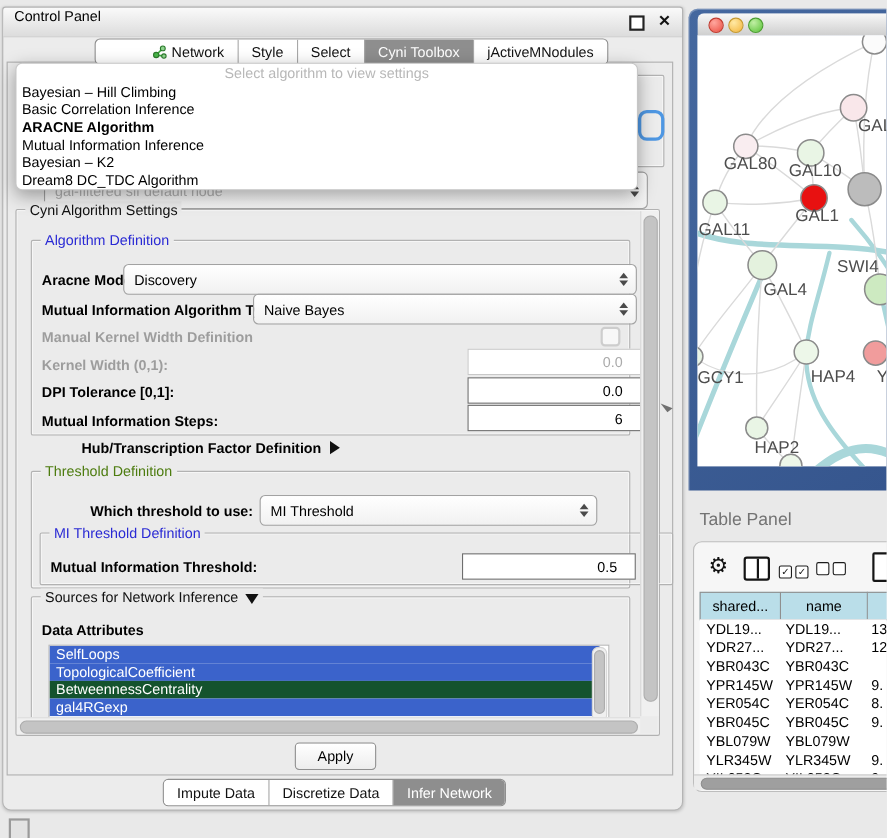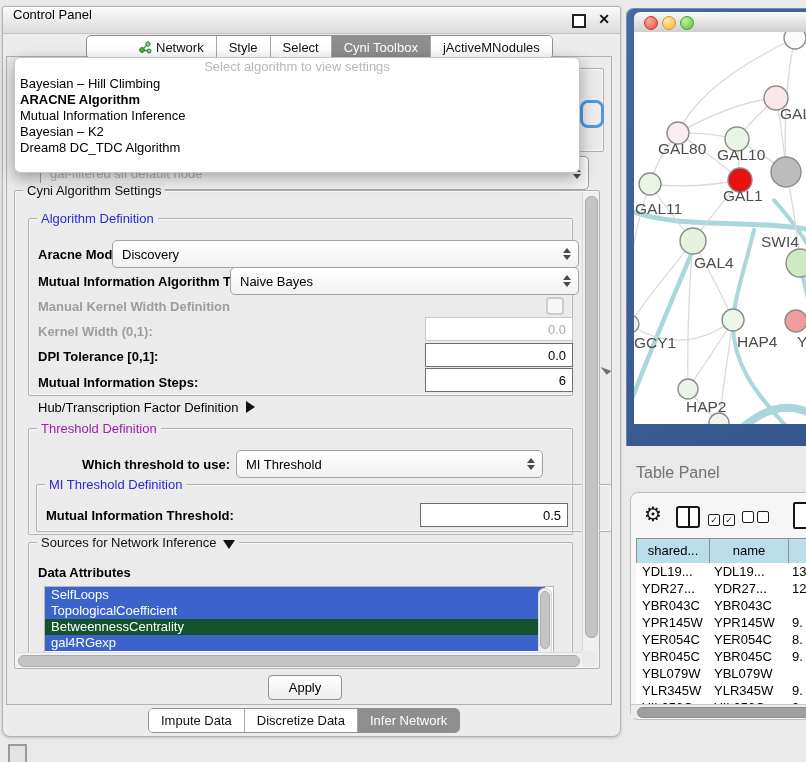--- a/index.html
+++ b/index.html
@@ -31,37 +31,37 @@
   
   .seg-bar{display:flex;border:1px solid #8f8f8f;border-radius:5px;overflow:hidden;background:#fff;height:22px;}
   .seg{display:flex;align-items:center;gap:4px;padding:0 12px;font-size:13px;color:#111;background:#fff;border-left:1px solid #a8a8a8;white-space:nowrap;}
   .seg:first-child{border-left:none;}
   .seg.selected{background:#8e8e8e;color:#fff;}
   
   .cp-content{left:6px;top:56px;width:604px;height:647px;border:1px solid #b0b0b0;background:#ebebeb;}
   .groupbox{position:absolute;border:1px solid #b2b2b2;border-radius:2px;box-shadow:inset 0 0 0 1px rgba(255,255,255,.55);}
   .legend{position:absolute;top:-8px;left:8px;background:#ebebeb;padding:0 4px;font-size:13px;white-space:nowrap;}
   .legend.blue{color:#2a2ad4;}
-  .legend.green{color:#a21caf;}
+  .legend.green{color:#4d7c0f;}
   .lbl{position:absolute;font-size:13px;font-weight:bold;color:#000;white-space:nowrap;}
   .lbl.dim{color:#9d9d9d;}
-  .lbl.normal{font-weight:normal;}
+  .lbl.normal{font-weight:bold;margin-left:36px;}
   .combo{
     position:absolute;border:1px solid #a2a2a2;border-radius:5px;
     background:linear-gradient(#ffffff,#f1f1f1);
     display:flex;align-items:center;padding-left:9px;font-size:13px;color:#000;
   }
   .combo .arrows{position:absolute;right:7px;top:50%;transform:translateY(-50%);display:flex;flex-direction:column;gap:2px;}
   .combo .arrows i{display:block;width:0;height:0;border-left:4px solid transparent;border-right:4px solid transparent;}
   .combo .arrows i.up{border-bottom:5px solid #4a4a4a;}
   .combo .arrows i.dn{border-top:5px solid #4a4a4a;}
   .field{
     position:absolute;border:1px solid #6e6e6e;background:#fff;
     display:flex;align-items:center;justify-content:flex-end;
-    padding-right:6px;font-size:13px;color:#000;
+    padding-right:16px;font-size:13px;color:#000;
   }
   .field.disabled{border-color:#c8c8c8;color:#ababab;}
   .checkbox{position:absolute;width:14px;height:14px;border:2px solid #cdcdcd;border-radius:4px;background:#f7f7f7;}
   .tri-right{display:inline-block;width:0;height:0;border-top:6px solid transparent;border-bottom:6px solid transparent;border-left:9px solid #111;margin-left:8px;vertical-align:-1px;}
   .tri-down{display:inline-block;width:0;height:0;border-left:6px solid transparent;border-right:6px solid transparent;border-top:9px solid #111;margin-left:6px;vertical-align:-2px;}
   
   .popup{
     left:14px;top:57px;width:564px;height:114px;background:#fff;
     border:1px solid #c6c6c6;border-radius:6px;
     box-shadow:0 5px 16px rgba(0,0,0,.35);z-index:50;
@@ -152,20 +152,21 @@
   <span class="arrows">
       <i class="up"></i>
       <i class="dn"></i>
     </span>
 </div>
 
 <div class="abs popup">
   <div class="popup-prompt">Select algorithm to view settings</div>
   <div id="popup-items">
       <div class="popup-item">Bayesian – Hill Climbing</div>
+      <div class="popup-item">Basic Correlation Inference</div>
       <div class="popup-item bold">ARACNE Algorithm</div>
       <div class="popup-item">Mutual Information Inference</div>
       <div class="popup-item">Bayesian – K2</div>
       <div class="popup-item">Dream8 DC_TDC Algorithm</div>
     </div>
 </div>
 
 <div class="abs groupbox" style="left:14px;top:190px;width:584px;height:477px;">
   <span class="legend">Cyni Algorithm Settings</span>
 </div>

